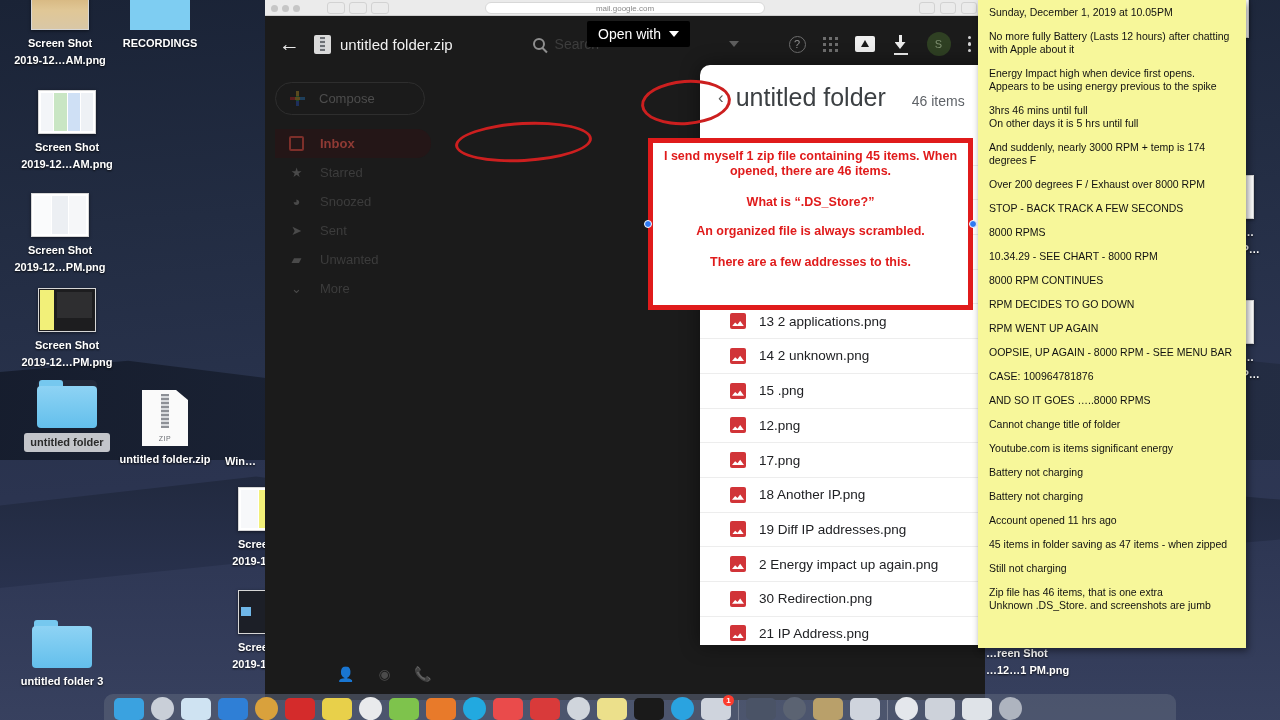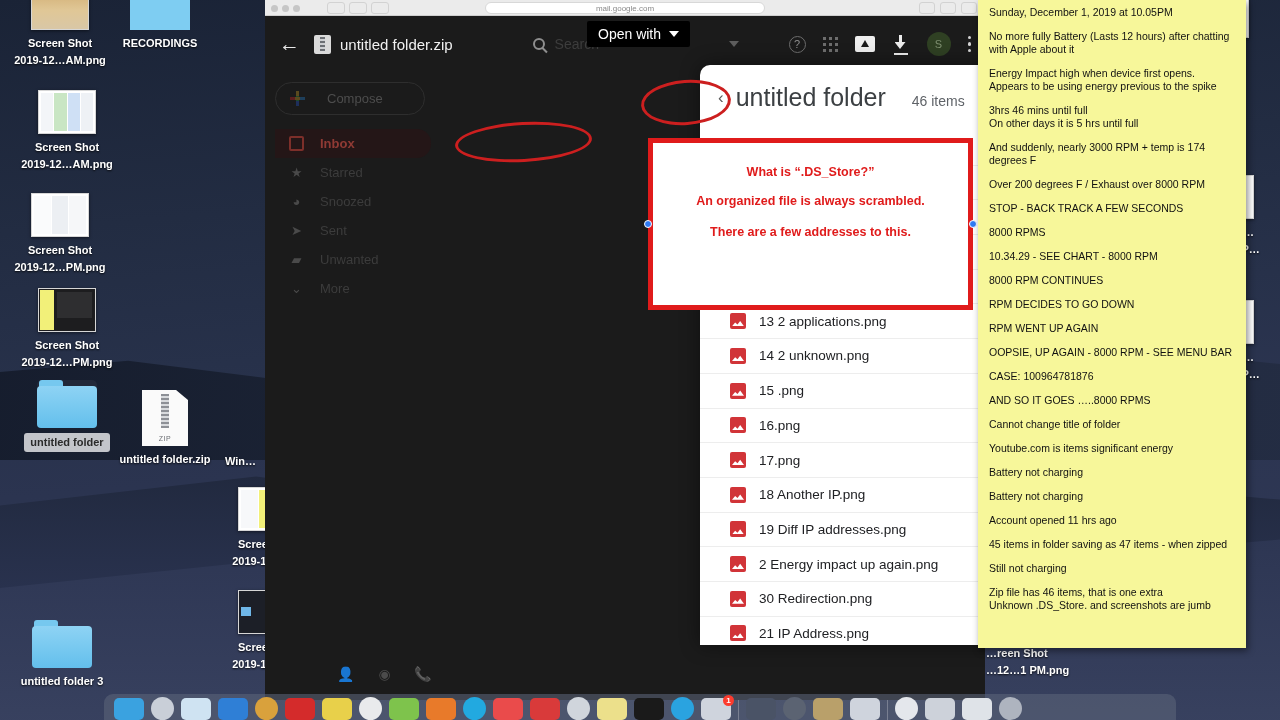--- a/index.html
+++ b/index.html
@@ -153,21 +153,21 @@
   .dl-bar { position:absolute;left:2px;bottom:-2px;width:14px;height:2px;background:#ececec; }
   .avatar-tb { width:24px;height:24px;border-radius:50%;background:#2f4023;color:#7e8f70;
     font-size:11px;display:flex;align-items:center;justify-content:center; }
   .kebab { display:flex;flex-direction:column;gap:3px; }
   .kebab i { width:3.5px;height:3.5px;border-radius:50%;background:#d5d5d5;display:block; }
 
   
   .gmail-ghost { position:absolute; left:0; top:56px; width:720px; bottom:0; }
   .gm-sidebar { position:absolute; left:10px; top:26px; width:170px; }
   .compose {
-    display:flex;align-items:center;gap:22px;
+    display:flex;align-items:center;gap:14px;
     border:1px solid #2e2e2e;border-radius:18px;padding:8px 14px;width:150px;
     color:#4d4d4d;font-size:13px;
   }
   .plus-g { position:relative;width:15px;height:15px;flex:none; }
   .plus-g:before{content:"";position:absolute;left:6px;top:0;width:3px;height:15px;
     background:linear-gradient(180deg,#5b4a1e 0 33%,#1e4a2a 33% 66%,#1e2f5b 66% 100%);}
   .plus-g:after{content:"";position:absolute;left:0;top:6px;width:15px;height:3px;
     background:linear-gradient(90deg,#5b1e1e 0 33%,#5b4a1e 33% 66%,#1e3f5b 66% 100%);}
   .gm-item { display:flex;align-items:center;gap:16px;padding:7px 14px;font-size:13px;color:#3c3c3c; }
   .gm-item.active { background:#241617;color:#8f3a34;font-weight:bold;border-radius:0 14px 14px 0;margin-right:14px; }
@@ -518,21 +518,21 @@
           <div class="zrow">
             <span class="ic-png"></span>
             <span>14 2 unknown.png</span>
           </div>
           <div class="zrow">
             <span class="ic-png"></span>
             <span>15 .png</span>
           </div>
           <div class="zrow">
             <span class="ic-png"></span>
-            <span>16.png</span>
+            <span>12.png</span>
           </div>
           <div class="zrow">
             <span class="ic-png"></span>
             <span>17.png</span>
           </div>
           <div class="zrow">
             <span class="ic-png"></span>
             <span>18 Another IP.png</span>
           </div>
           <div class="zrow">
@@ -556,20 +556,21 @@
     </div>
 
   </div>
 
   <div class="ellipse" id="ell-count"></div>
   <div class="ellipse" id="ell-ds"></div>
 
   <div class="red-note">
     <div class="handle l"></div>
     <div class="handle r"></div>
+    <p>I send myself 1 zip file containing 45 items.  When opened, there are 46 items.</p>
     <div class="rn-gap"></div>
     <p>What is “.DS_Store?”</p>
     <div class="rn-gap2"></div>
     <p>An organized file is always scrambled.</p>
     <div class="rn-gap"></div>
     <p>There are a few addresses to this.</p>
   </div>
 
   <div class="sticky" id="sticky">
       <p>Sunday, December 1, 2019 at 10.05PM</p>

